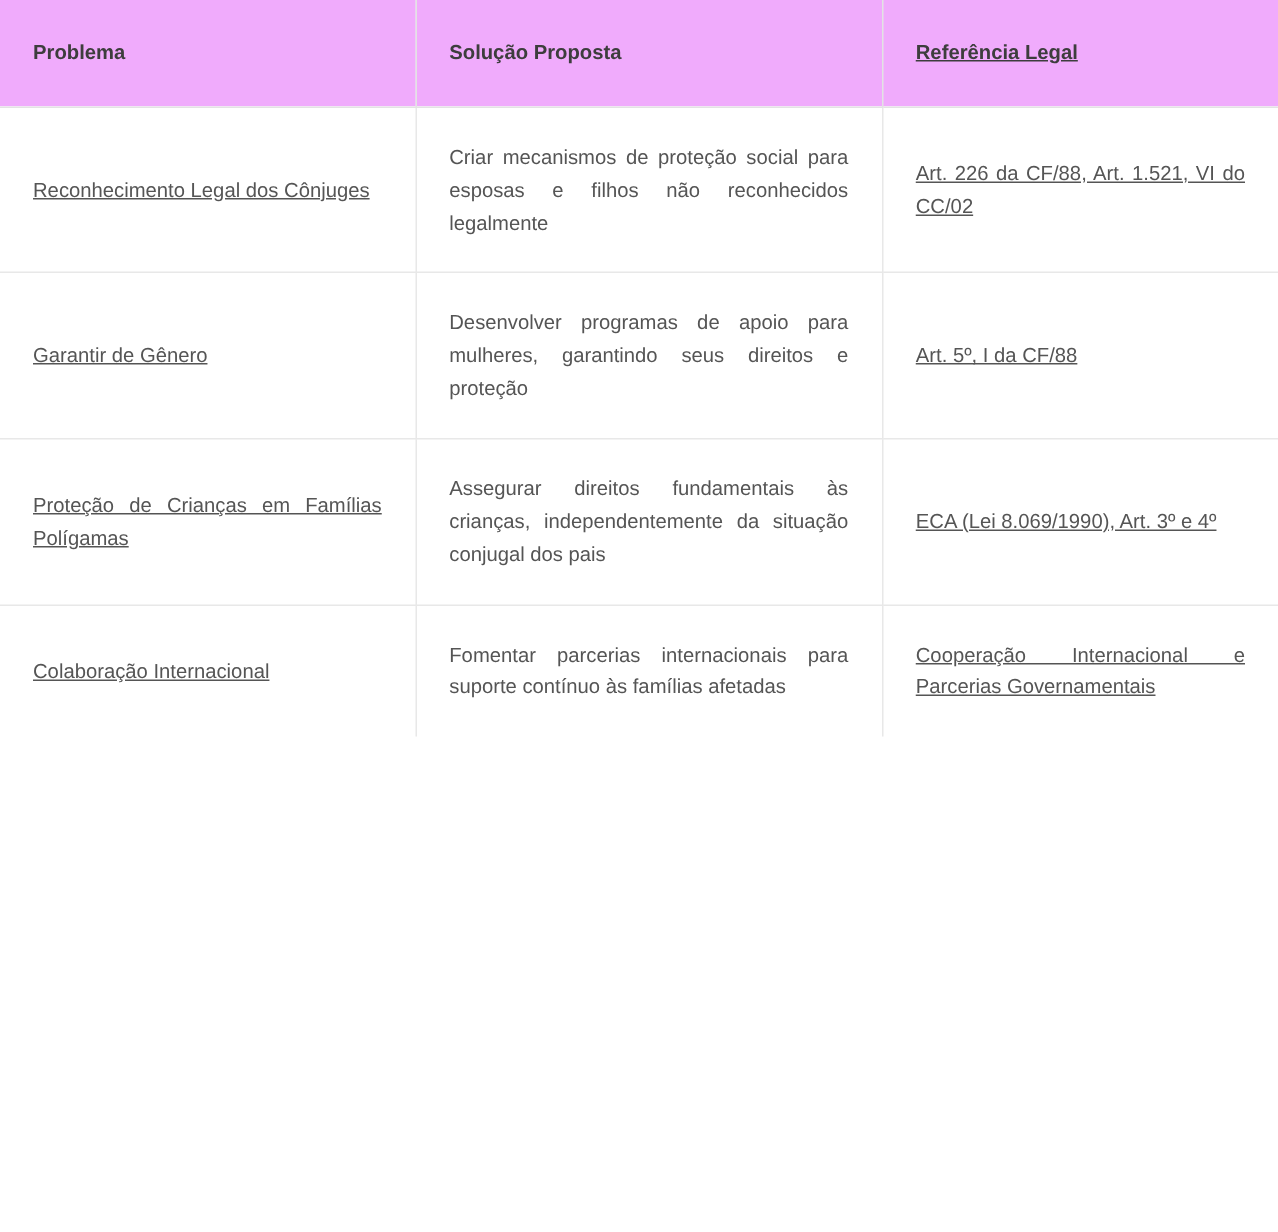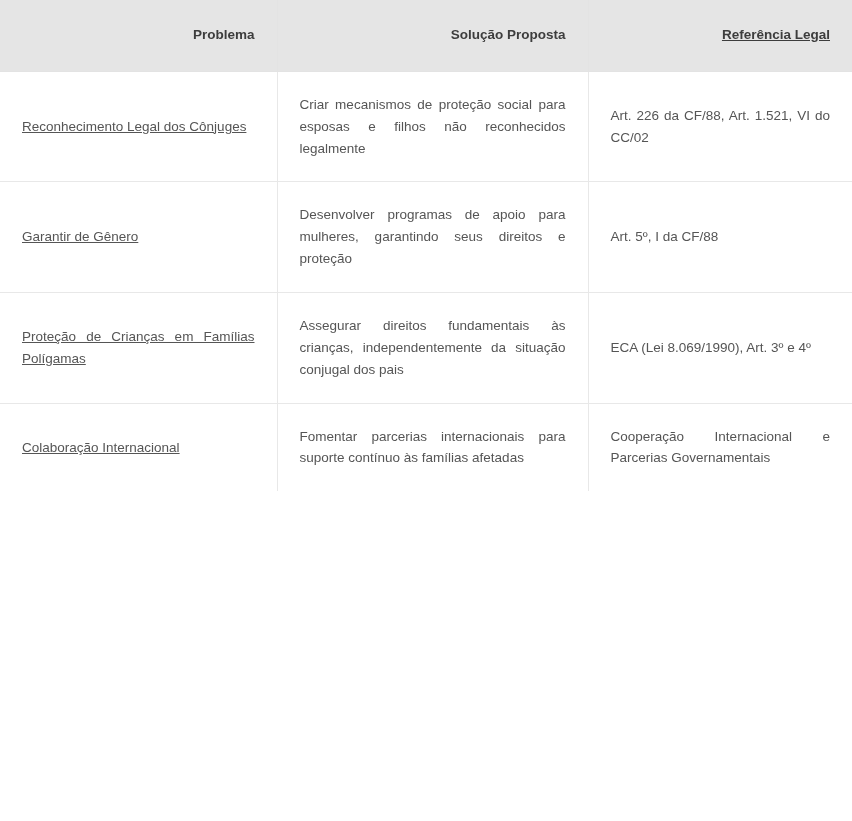--- a/index.html
+++ b/index.html
@@ -23,48 +23,48 @@
     width: 852px;
     border-collapse: collapse;
     table-layout: fixed;
     background: #ffffff;
   }
   table.data-table col.col-problema { width: 277px; }
   table.data-table col.col-solucao { width: 311px; }
   table.data-table col.col-referencia { width: 264px; }
 
   thead th {
-    background: #e5e5e5;
+    background: #f0abfc;
     border: 1px solid #e3e3e3;
     border-top: none;
     color: #3d3d3d;
     font-size: 13.5px;
     font-weight: bold;
-    text-align: right;
+    text-align: left;
     padding: 26px 22px 26px 22px;
     vertical-align: middle;
     line-height: 1.4;
   }
   thead th:first-child { border-left: none; }
   thead th:last-child { border-right: none; text-decoration: underline; }
 
   tbody td {
     border: 1px solid #e8e8e8;
     padding: 22px 22px 22px 22px;
     vertical-align: middle;
     font-size: 13.5px;
     line-height: 1.62;
     color: #555555;
     text-align: justify;
     text-justify: inter-word;
     background: #ffffff;
     word-break: break-word;
   }
   tbody td:first-child { border-left: none; }
-  tbody td:last-child { border-right: none; }
+  tbody td:last-child { border-right: none; text-decoration: underline; }
   tbody tr:last-child td { border-bottom: none; }
 
   tbody td.cell-problema { text-align: justify; text-decoration: underline; }
   tbody td.cell-solucao { text-align: justify; }
   tbody td.cell-referencia { text-align: justify; }
 
   
 </style>
 </head>
 <body>

